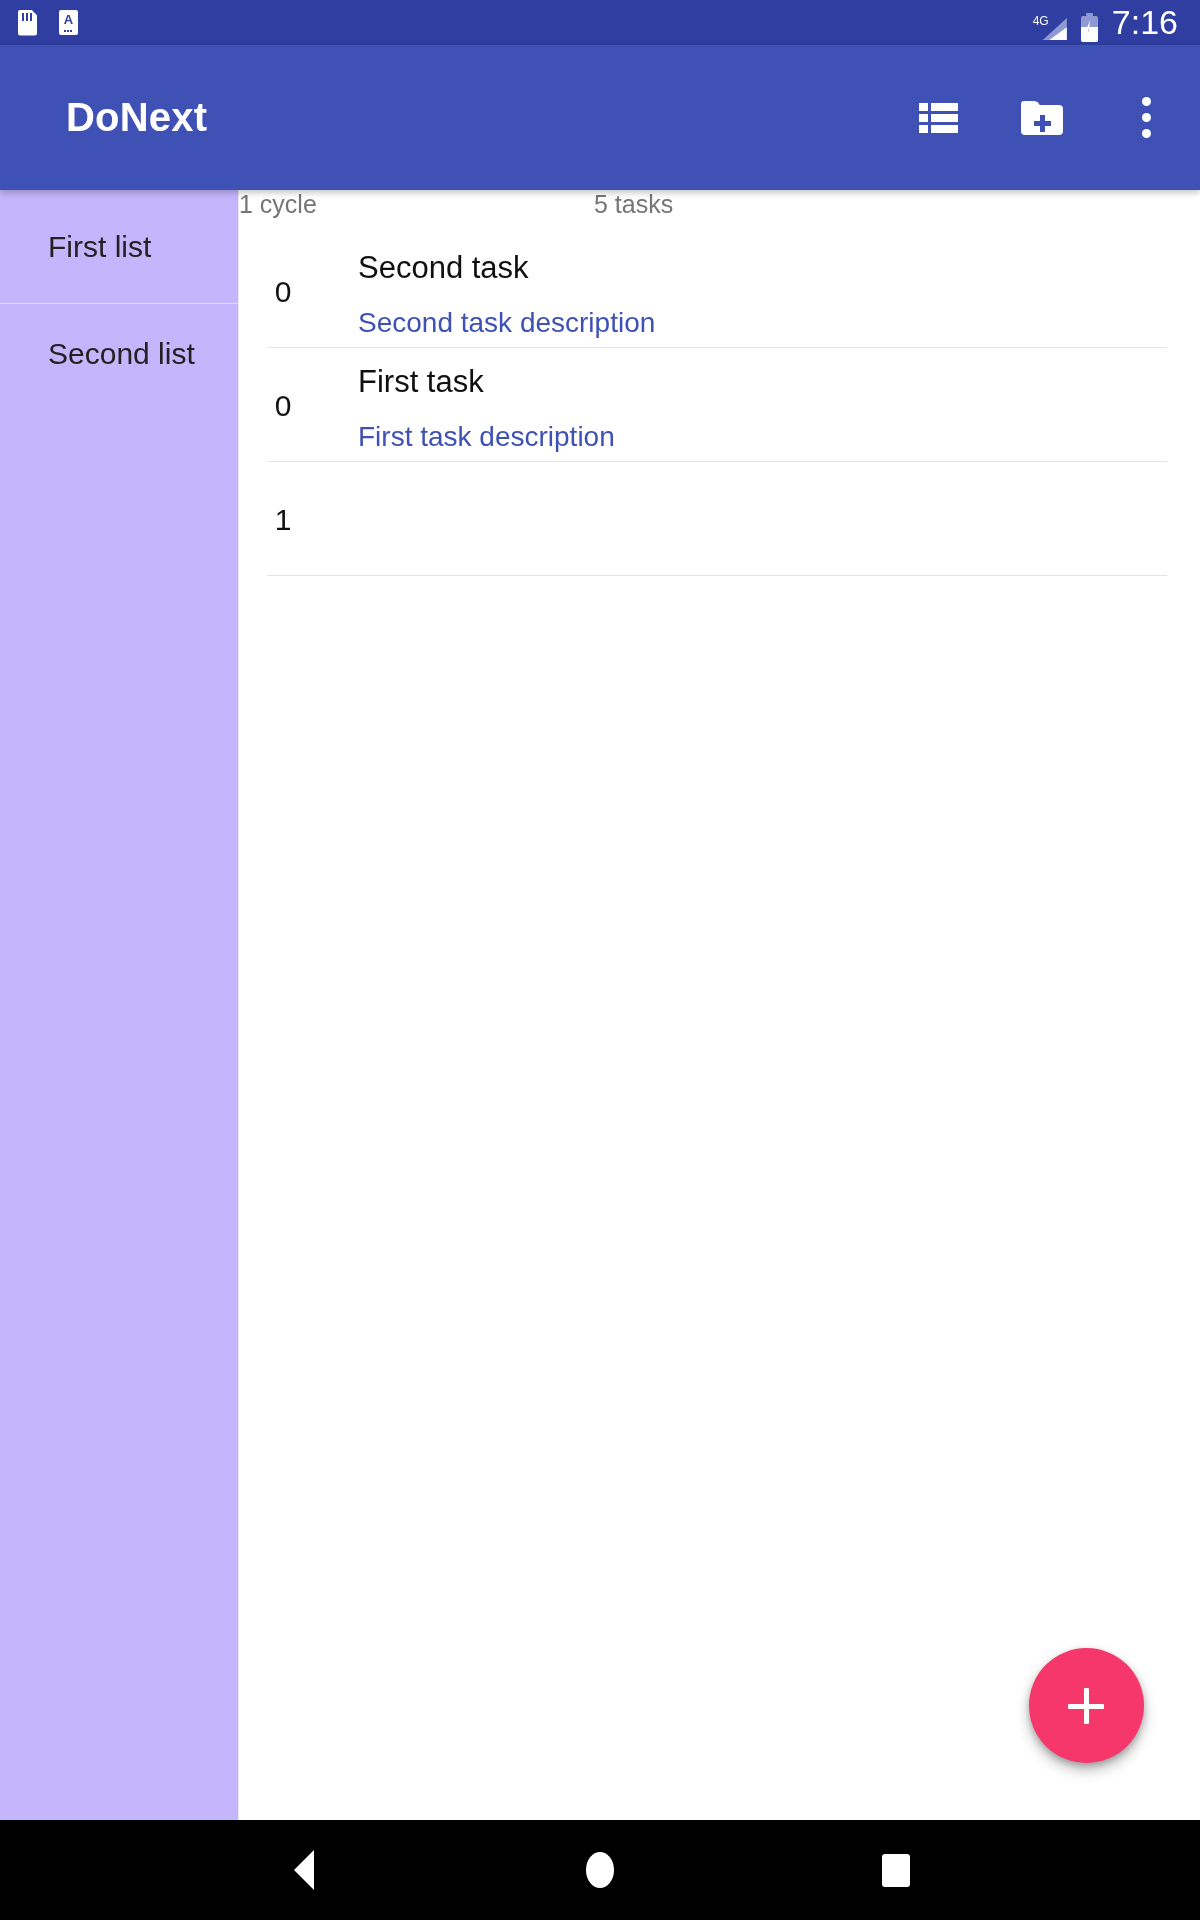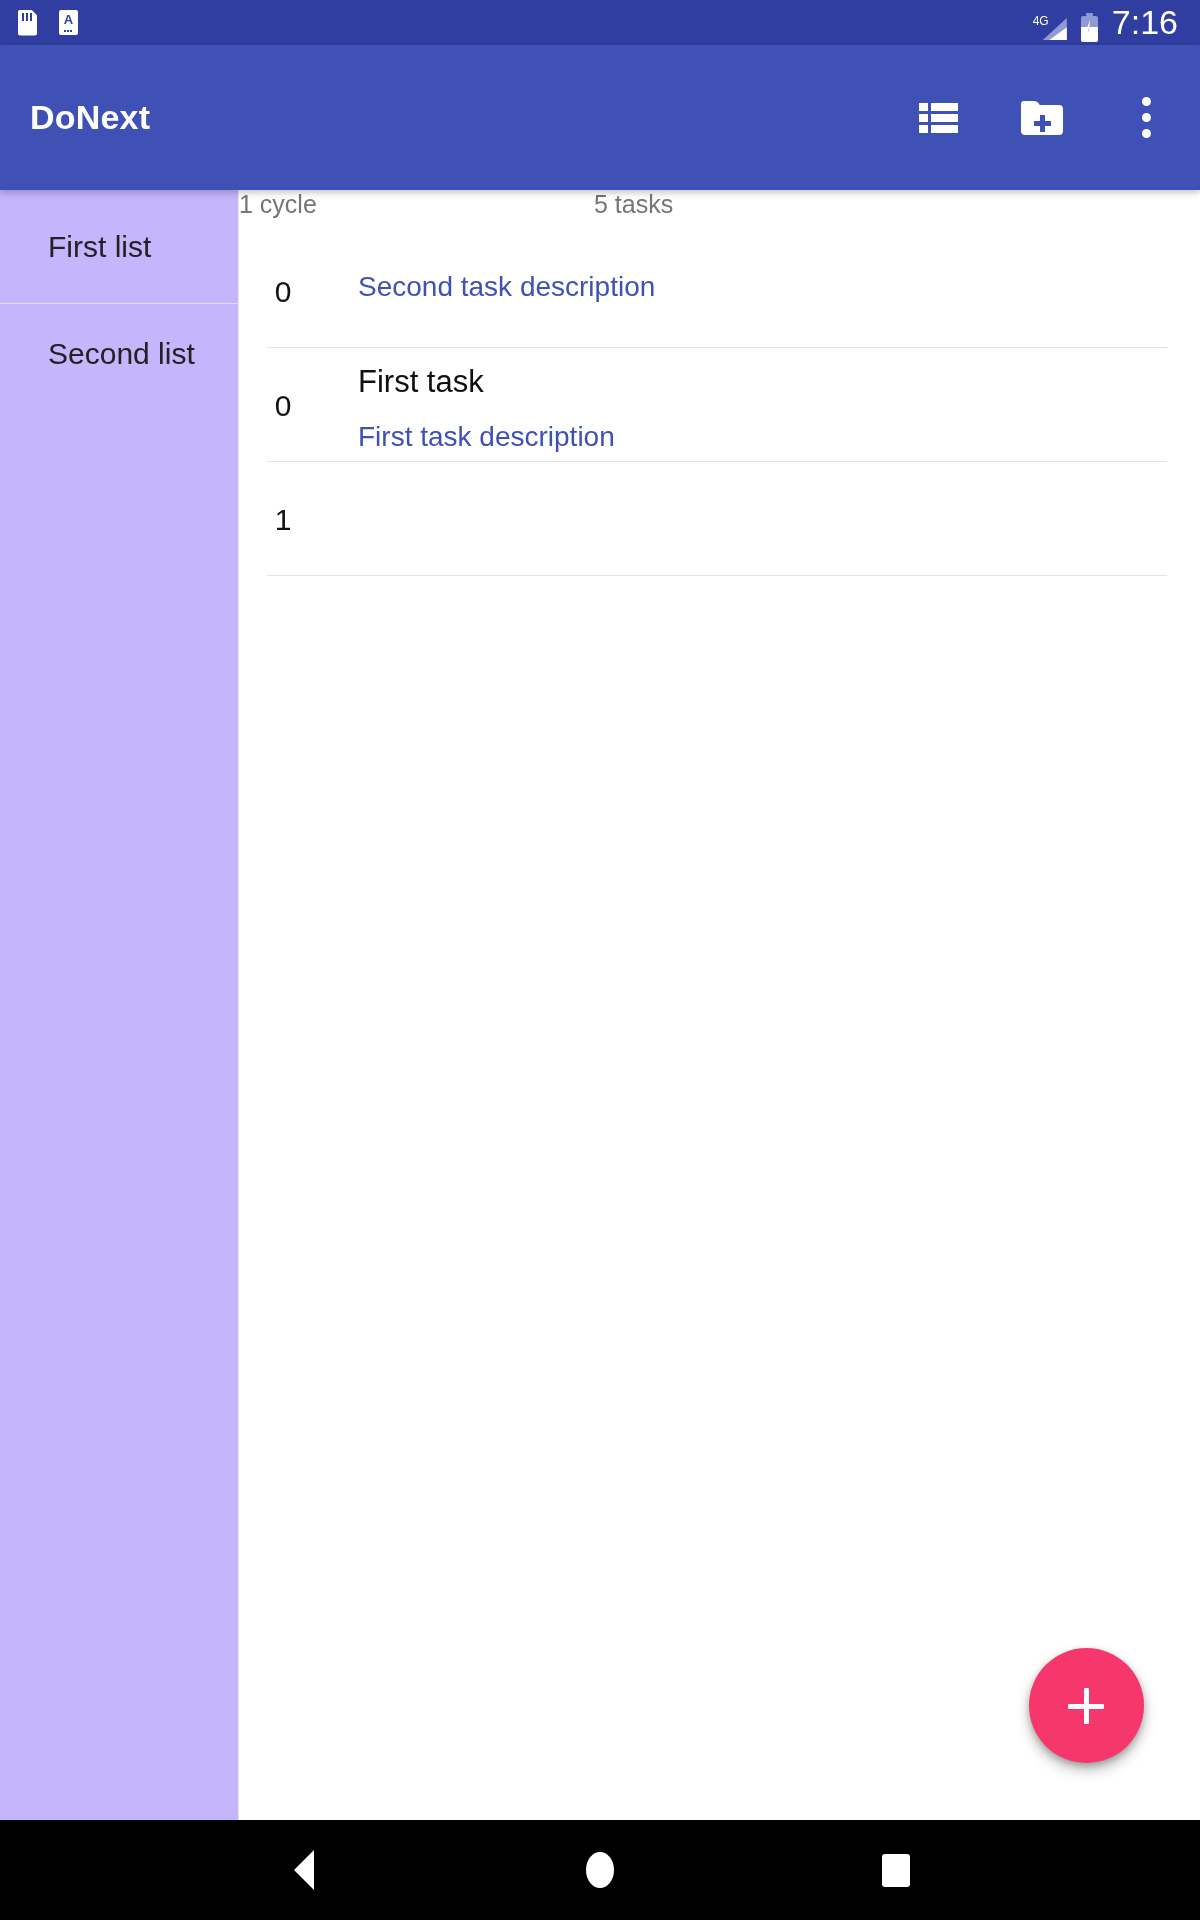--- a/index.html
+++ b/index.html
@@ -147,23 +147,24 @@
     background: #3f51b5;
     display: flex;
     align-items: center;
     box-sizing: border-box;
     padding: 0 26px 0 30px;
     box-shadow: 0 3px 6px rgba(0,0,0,0.22);
     z-index: 5;
   }
   #app-title {
     color: #ffffff;
-    font-size: 34px;
+    font-size: 40px;
     font-weight: bold;
     letter-spacing: 0.2px;
+    margin-left: 36px;
   }
   #app-actions {
     margin-left: auto;
     display: flex;
     align-items: center;
     gap: 48px;
   }
   .action-btn {
     width: 56px; height: 56px;
     display: flex;
@@ -459,20 +460,21 @@
     <div id="list-meta">
       <span id="meta-cycle">1 cycle</span>
       <span id="meta-tasks">5 tasks</span>
     </div>
 
     <div id="task-list">
 
       <div class="task-row">
         <div class="task-count">0</div>
         <div class="task-text">
+          <div class="task-title">Second task</div>
           <div class="task-desc">Second task description</div>
         </div>
         <div class="task-divider" style="bottom:0;"></div>
       </div>
 
       <div class="task-row">
         <div class="task-count">0</div>
         <div class="task-text">
           <div class="task-title">First task</div>
           <div class="task-desc">First task description</div>

